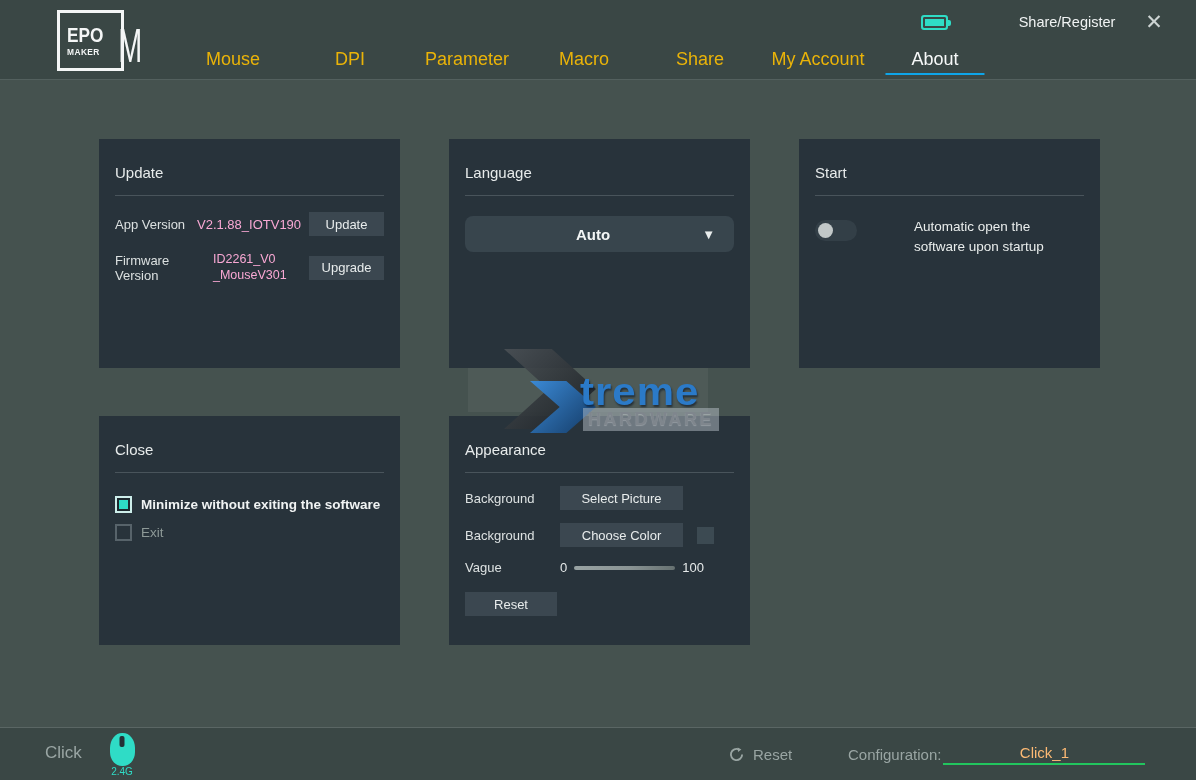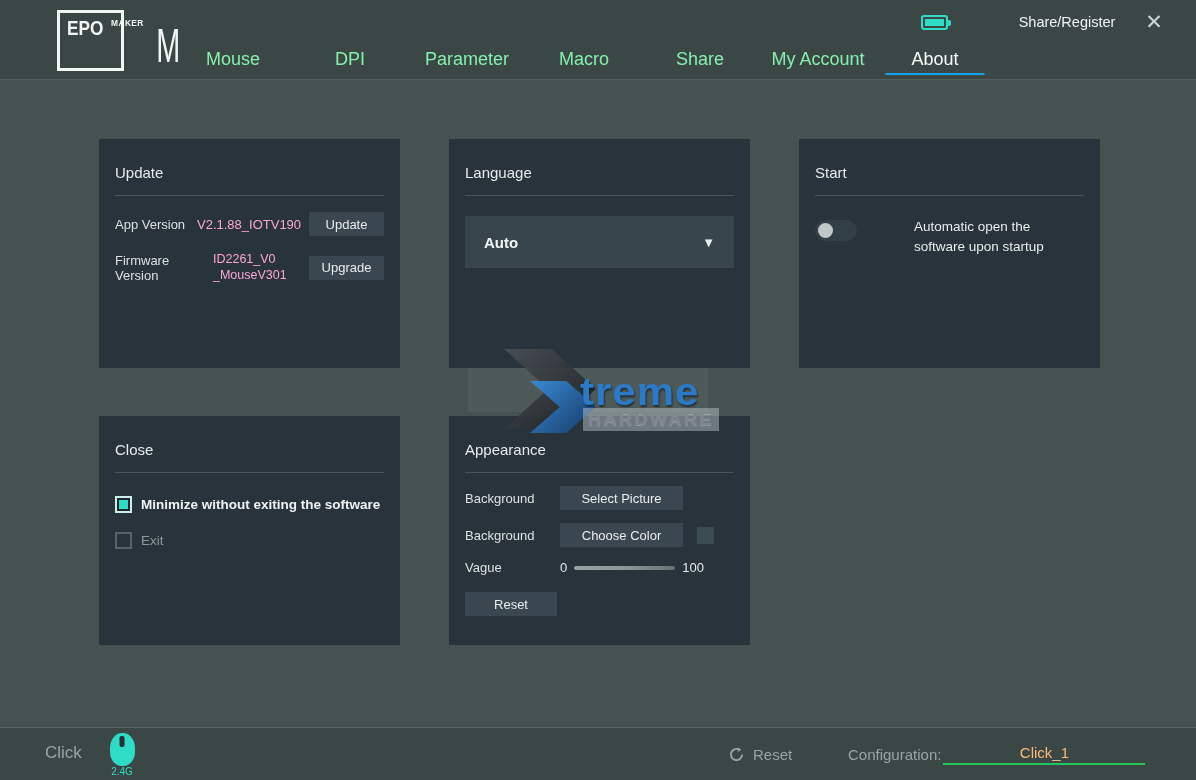--- a/index.html
+++ b/index.html
@@ -14,29 +14,29 @@
 
   
   .header {
     position: absolute; top: 0; left: 0; width: 100%; height: 80px;
     background: #3a4745; border-bottom: 1px solid #53605e;
   }
   .logo {
     position: absolute; left: 57px; top: 10px; width: 67px; height: 61px;
     border: 3px solid #f4f6f6; display: flex; padding: 4px 5px 5px 7px;
   }
-  .logo-left { display: flex; flex-direction: row; justify-content: center; }
+  .logo-left { display: flex; flex-direction: column; justify-content: center; }
   .logo-epo { font-size: 21px; font-weight: 700; letter-spacing: 0px; transform: scaleX(.82); transform-origin: left; line-height: 22px; color: #f4f6f6; }
   .logo-maker { font-size: 9.5px; font-weight: 700; letter-spacing: .5px; transform: scaleX(.88); transform-origin: left; color: #f4f6f6; }
   .logo-m { font-size: 40px; font-weight: 400; color: #f4f6f6; transform: scaleX(.72) scaleY(1.18); transform-origin: right top; line-height: 48px; margin-left: -2px; }
 
   .nav-tab {
     position: absolute; top: 46px; height: 29px; line-height: 26px;
     transform: translateX(-50%);
-    font-size: 18px; color: #86efac; cursor: pointer; white-space: nowrap;
+    font-size: 18px; color: #eab308; cursor: pointer; white-space: nowrap;
   }
   .nav-tab.active { color: #f7f9f9; border-bottom: 2px solid #0ea5e9; padding: 0 26px; }
 
   .battery { position: absolute; left: 921px; top: 15px; width: 27px; height: 15px;
     border: 2px solid #2fdcc6; border-radius: 3px; background: #2fdcc6; box-shadow: inset 0 0 0 2px #3a4745; }
   .battery:after { content: ""; position: absolute; right: -5px; top: 2.5px; width: 3px; height: 6px; background: #2fdcc6; border-radius: 0 2px 2px 0; }
 
   .login { position: absolute; left: 1067px; top: 14px; transform: translateX(-50%);
     font-size: 14.5px; color: #f0f3f3; cursor: pointer; white-space: nowrap; }
 
@@ -71,41 +71,41 @@
   .update-row1 { margin-top: 16px; }
   .update-row1 .small-label { width: 82px; flex: none; }
   .update-row1 .small-value { flex: 1; }
   .update-row2 { margin-top: 16px; }
   .update-row2 .small-label { width: 98px; flex: none; }
   .update-row2 .small-value { flex: 1; text-align: left; font-size: 12.5px; line-height: 1.25; }
   .btn-sm { width: 75px; flex: none; }
 
   
   .dropdown {
-    margin-top: 20px; height: 52px; background: #38454d; border-radius: 0;
-    display: flex; align-items: center; padding: 0 19px; cursor: pointer;
+    margin-top: 20px; height: 36px; background: #38454d; border-radius: 8px;
+    display: flex; align-items: center; padding: 0 19px; cursor: pointer; text-align: center;
   }
   .dropdown-value { font-size: 15px; font-weight: 700; color: #f2f5f5; flex: 1; }
   .dropdown-arrow { font-size: 13px; color: #e9eded; }
 
   
   .start-row { margin-top: 21px; display: flex; align-items: flex-start; }
   .toggle { width: 42px; height: 21px; border-radius: 11px; background: #333f47; position: relative; cursor: pointer; flex: none; margin-top: 3px; }
   .toggle-knob { position: absolute; left: 3px; top: 3px; width: 15px; height: 15px; border-radius: 50%; background: #c2c8c8; }
   .start-text { margin-left: 57px; font-size: 13.5px; line-height: 1.45; color: #e9edec; width: 180px; }
 
   
   .check-row { display: flex; align-items: center; margin-top: 23px; cursor: pointer; }
   .checkbox { width: 17px; height: 17px; flex: none; position: relative; }
   .checkbox.checked { border: 2px solid #cdeeea; background: #1d282e; }
   .checkbox.checked:after { content: ""; position: absolute; left: 2px; top: 2px; width: 9px; height: 9px; background: #2edcc6; }
   .checkbox.unchecked { border: 2px solid #57636a; background: transparent; }
   .check-label { margin-left: 9px; font-size: 13.5px; font-weight: 700; color: #f0f3f3; }
   .check-label.dim { font-weight: 400; color: #8d9997; font-size: 13.5px; }
-  .check-row + .check-row { margin-top: 19px; }
+  .check-row + .check-row { margin-top: 11px; }
 
   
   .ap-row { display: flex; align-items: center; margin-top: 13px; }
   .ap-row:first-of-type { margin-top: 20px; }
   .ap-label { font-size: 13px; color: #dde2e2; width: 95px; flex: none; }
   .btn-wide { width: 123px; flex: none; }
   .color-swatch { width: 17px; height: 17px; background: #3c4a52; margin-left: 14px; cursor: pointer; }
   .vague-min, .vague-max { font-size: 13px; color: #e6eaea; }
   .slider-track { width: 101px; height: 4px; border-radius: 2px; margin: 0 7px;
     background: linear-gradient(to right, #99a3a3 0%, #8a9494 55%, #667171 100%); cursor: pointer; }

